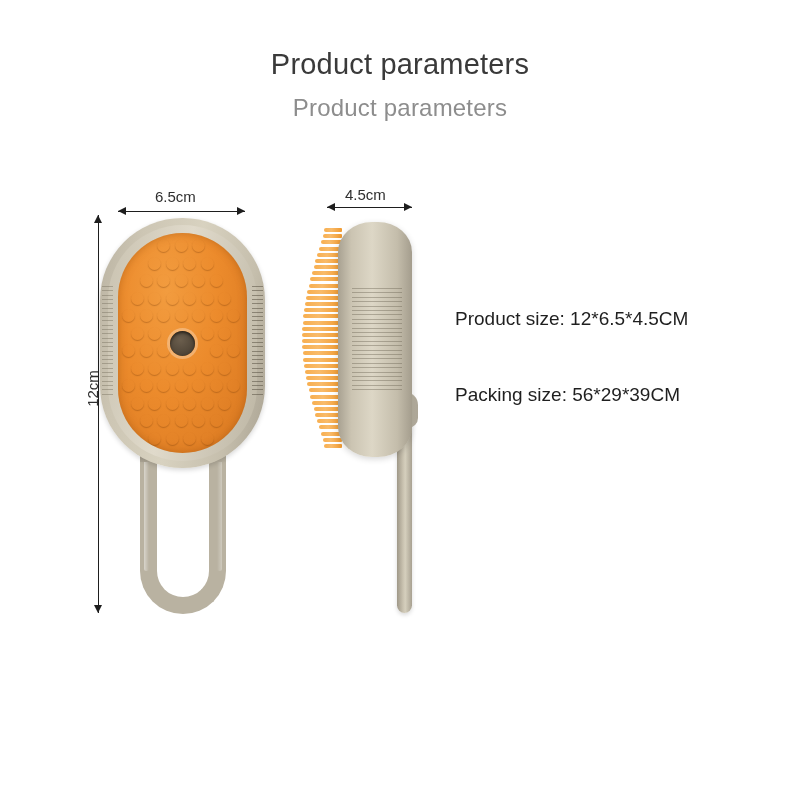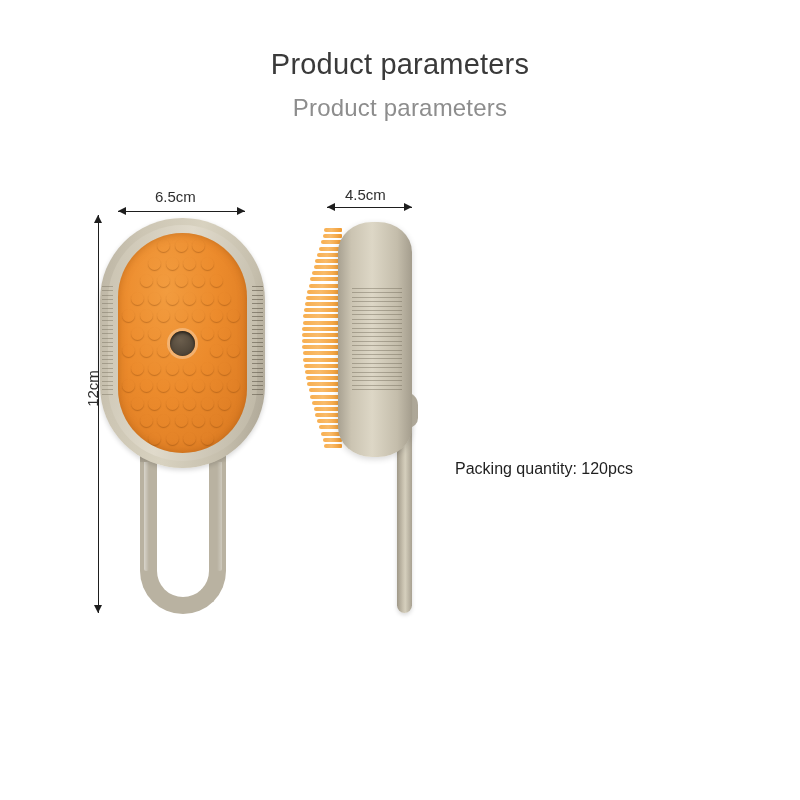--- a/index.html
+++ b/index.html
@@ -395,16 +395,17 @@
         <span style="top: 74.8px;"></span>
         <span style="top: 79.2px;"></span>
         <span style="top: 83.6px;"></span>
         <span style="top: 88px;"></span>
         <span style="top: 92.4px;"></span>
         <span style="top: 96.8px;"></span>
         <span style="top: 101.2px;"></span>
       </div>
   </div>
 
-  <div class="spec s3">Packing quantity: 120pcs</div>
+  <div class="spec s1">Product size: 12*6.5*4.5CM</div>
+  <div class="spec s2">Packing size: 56*29*39CM</div>
 
 
 </div>
 
 </body></html>

